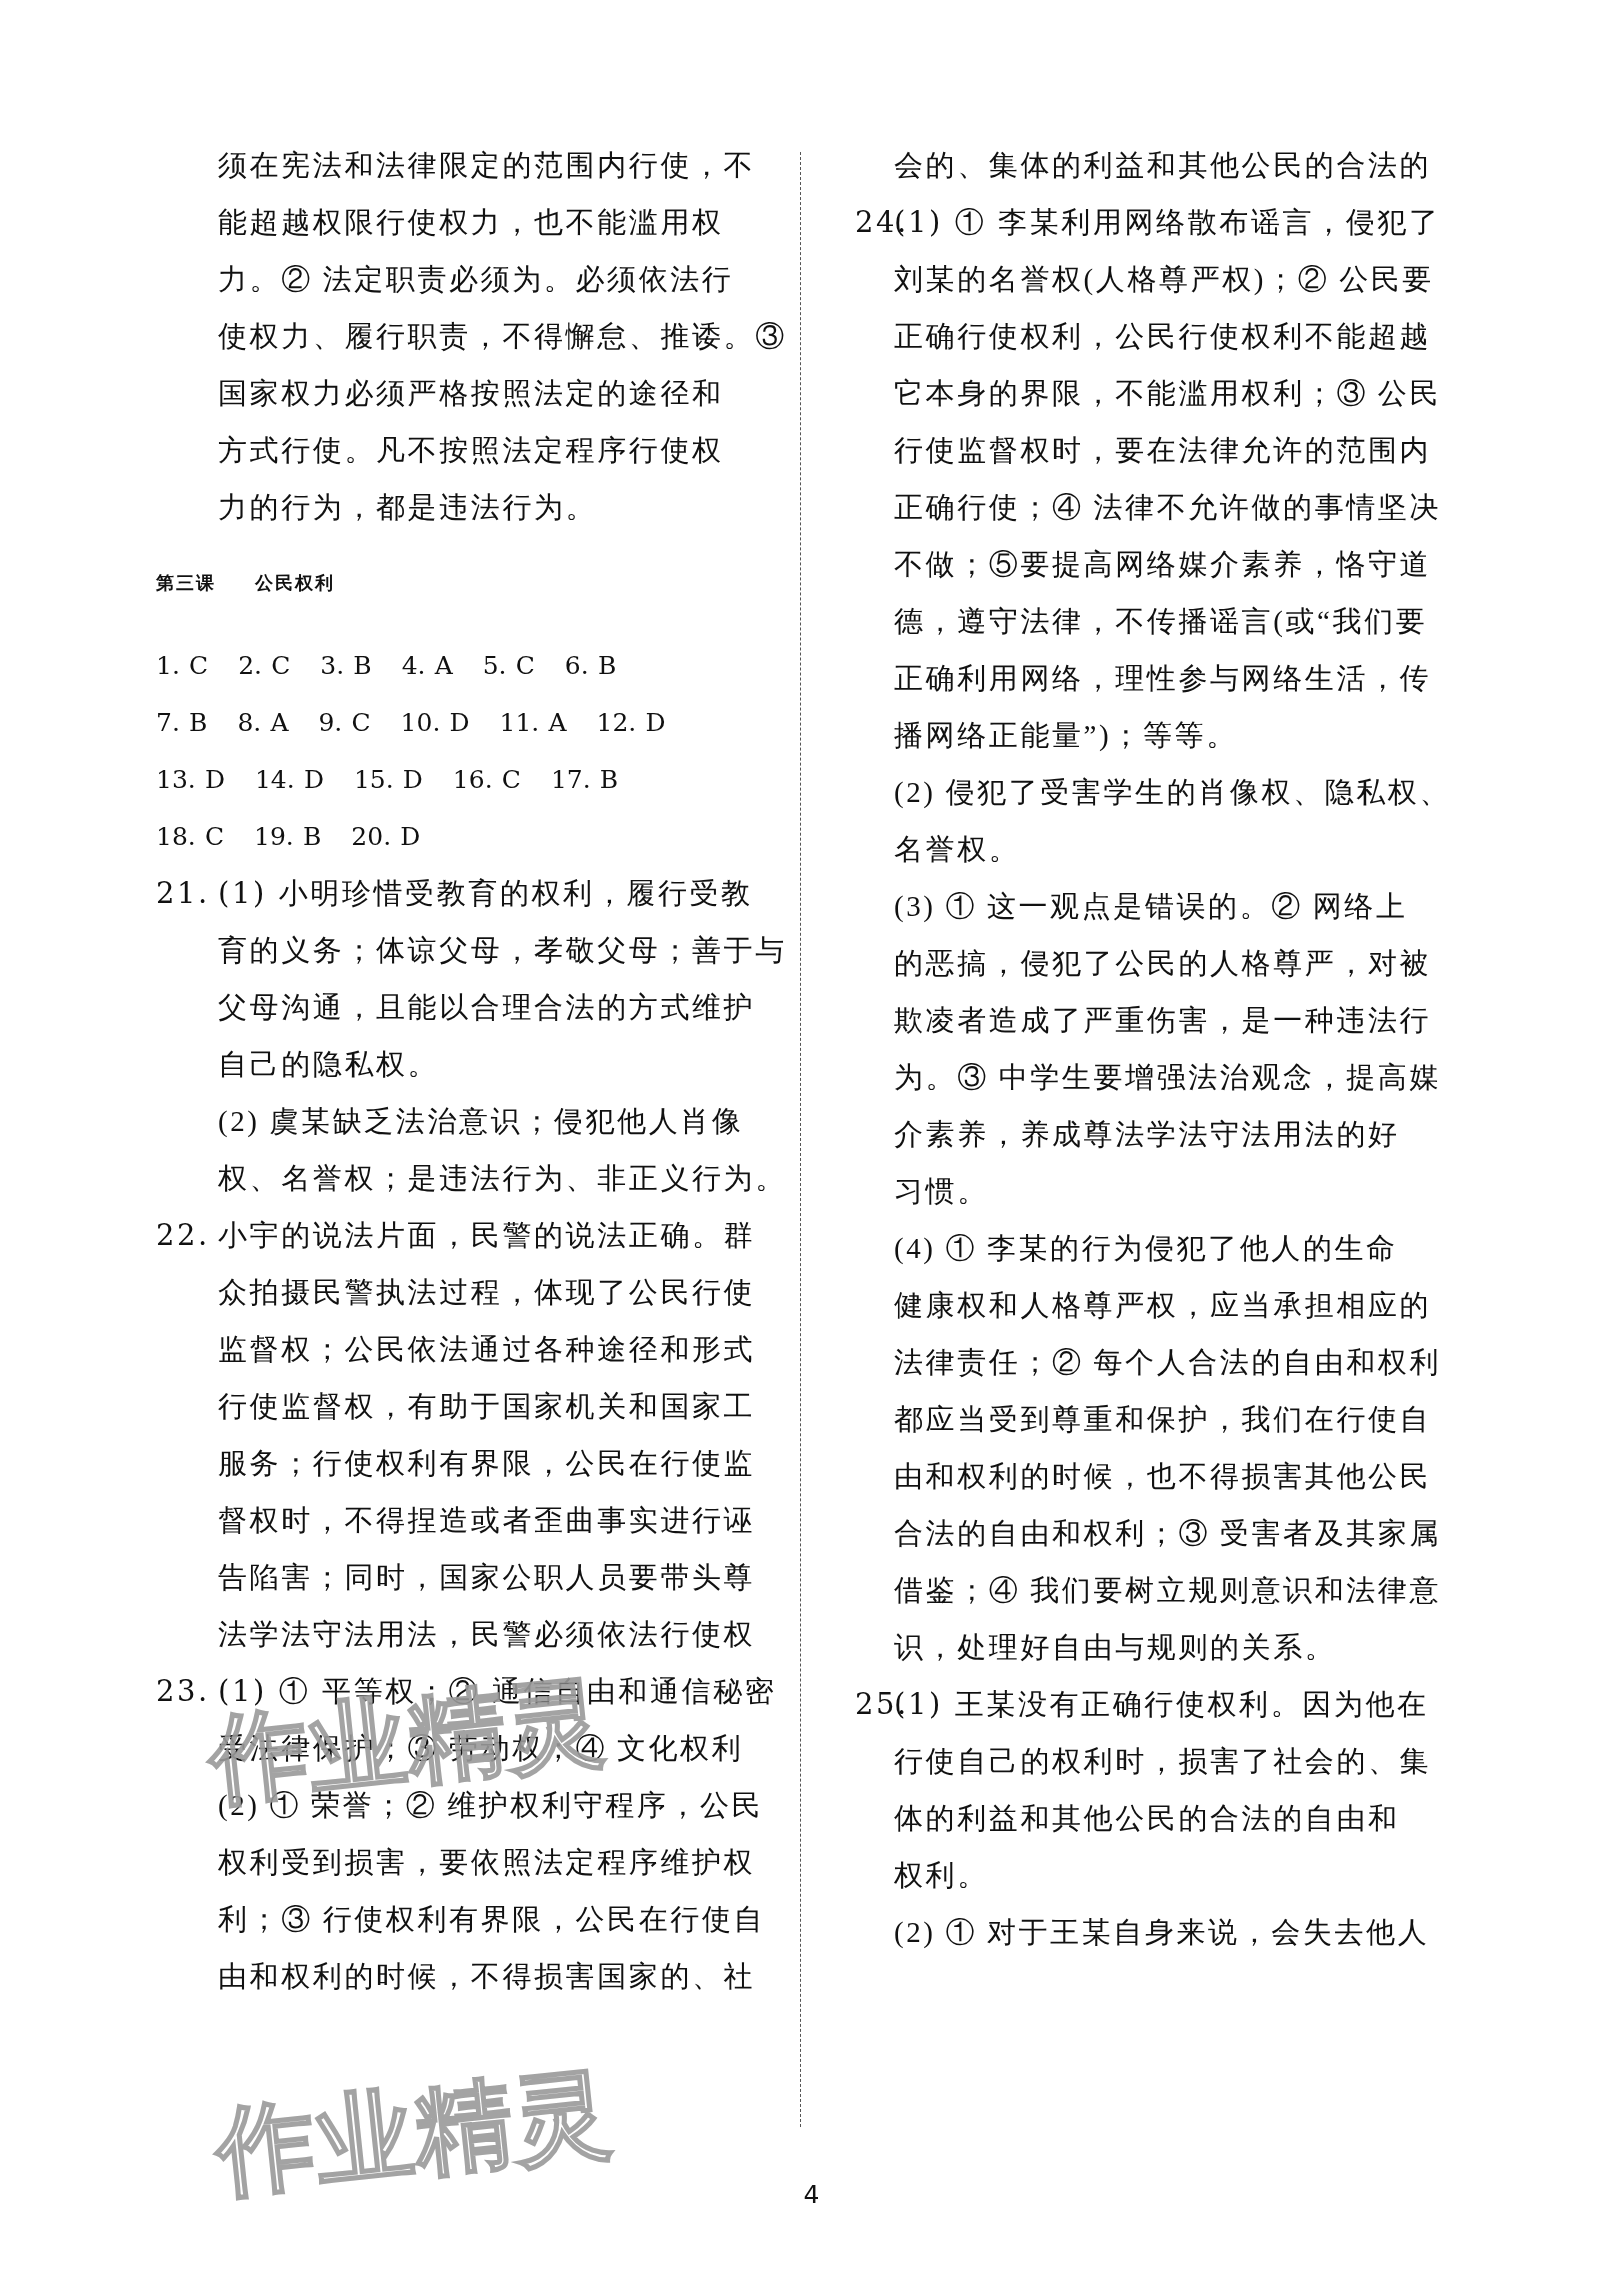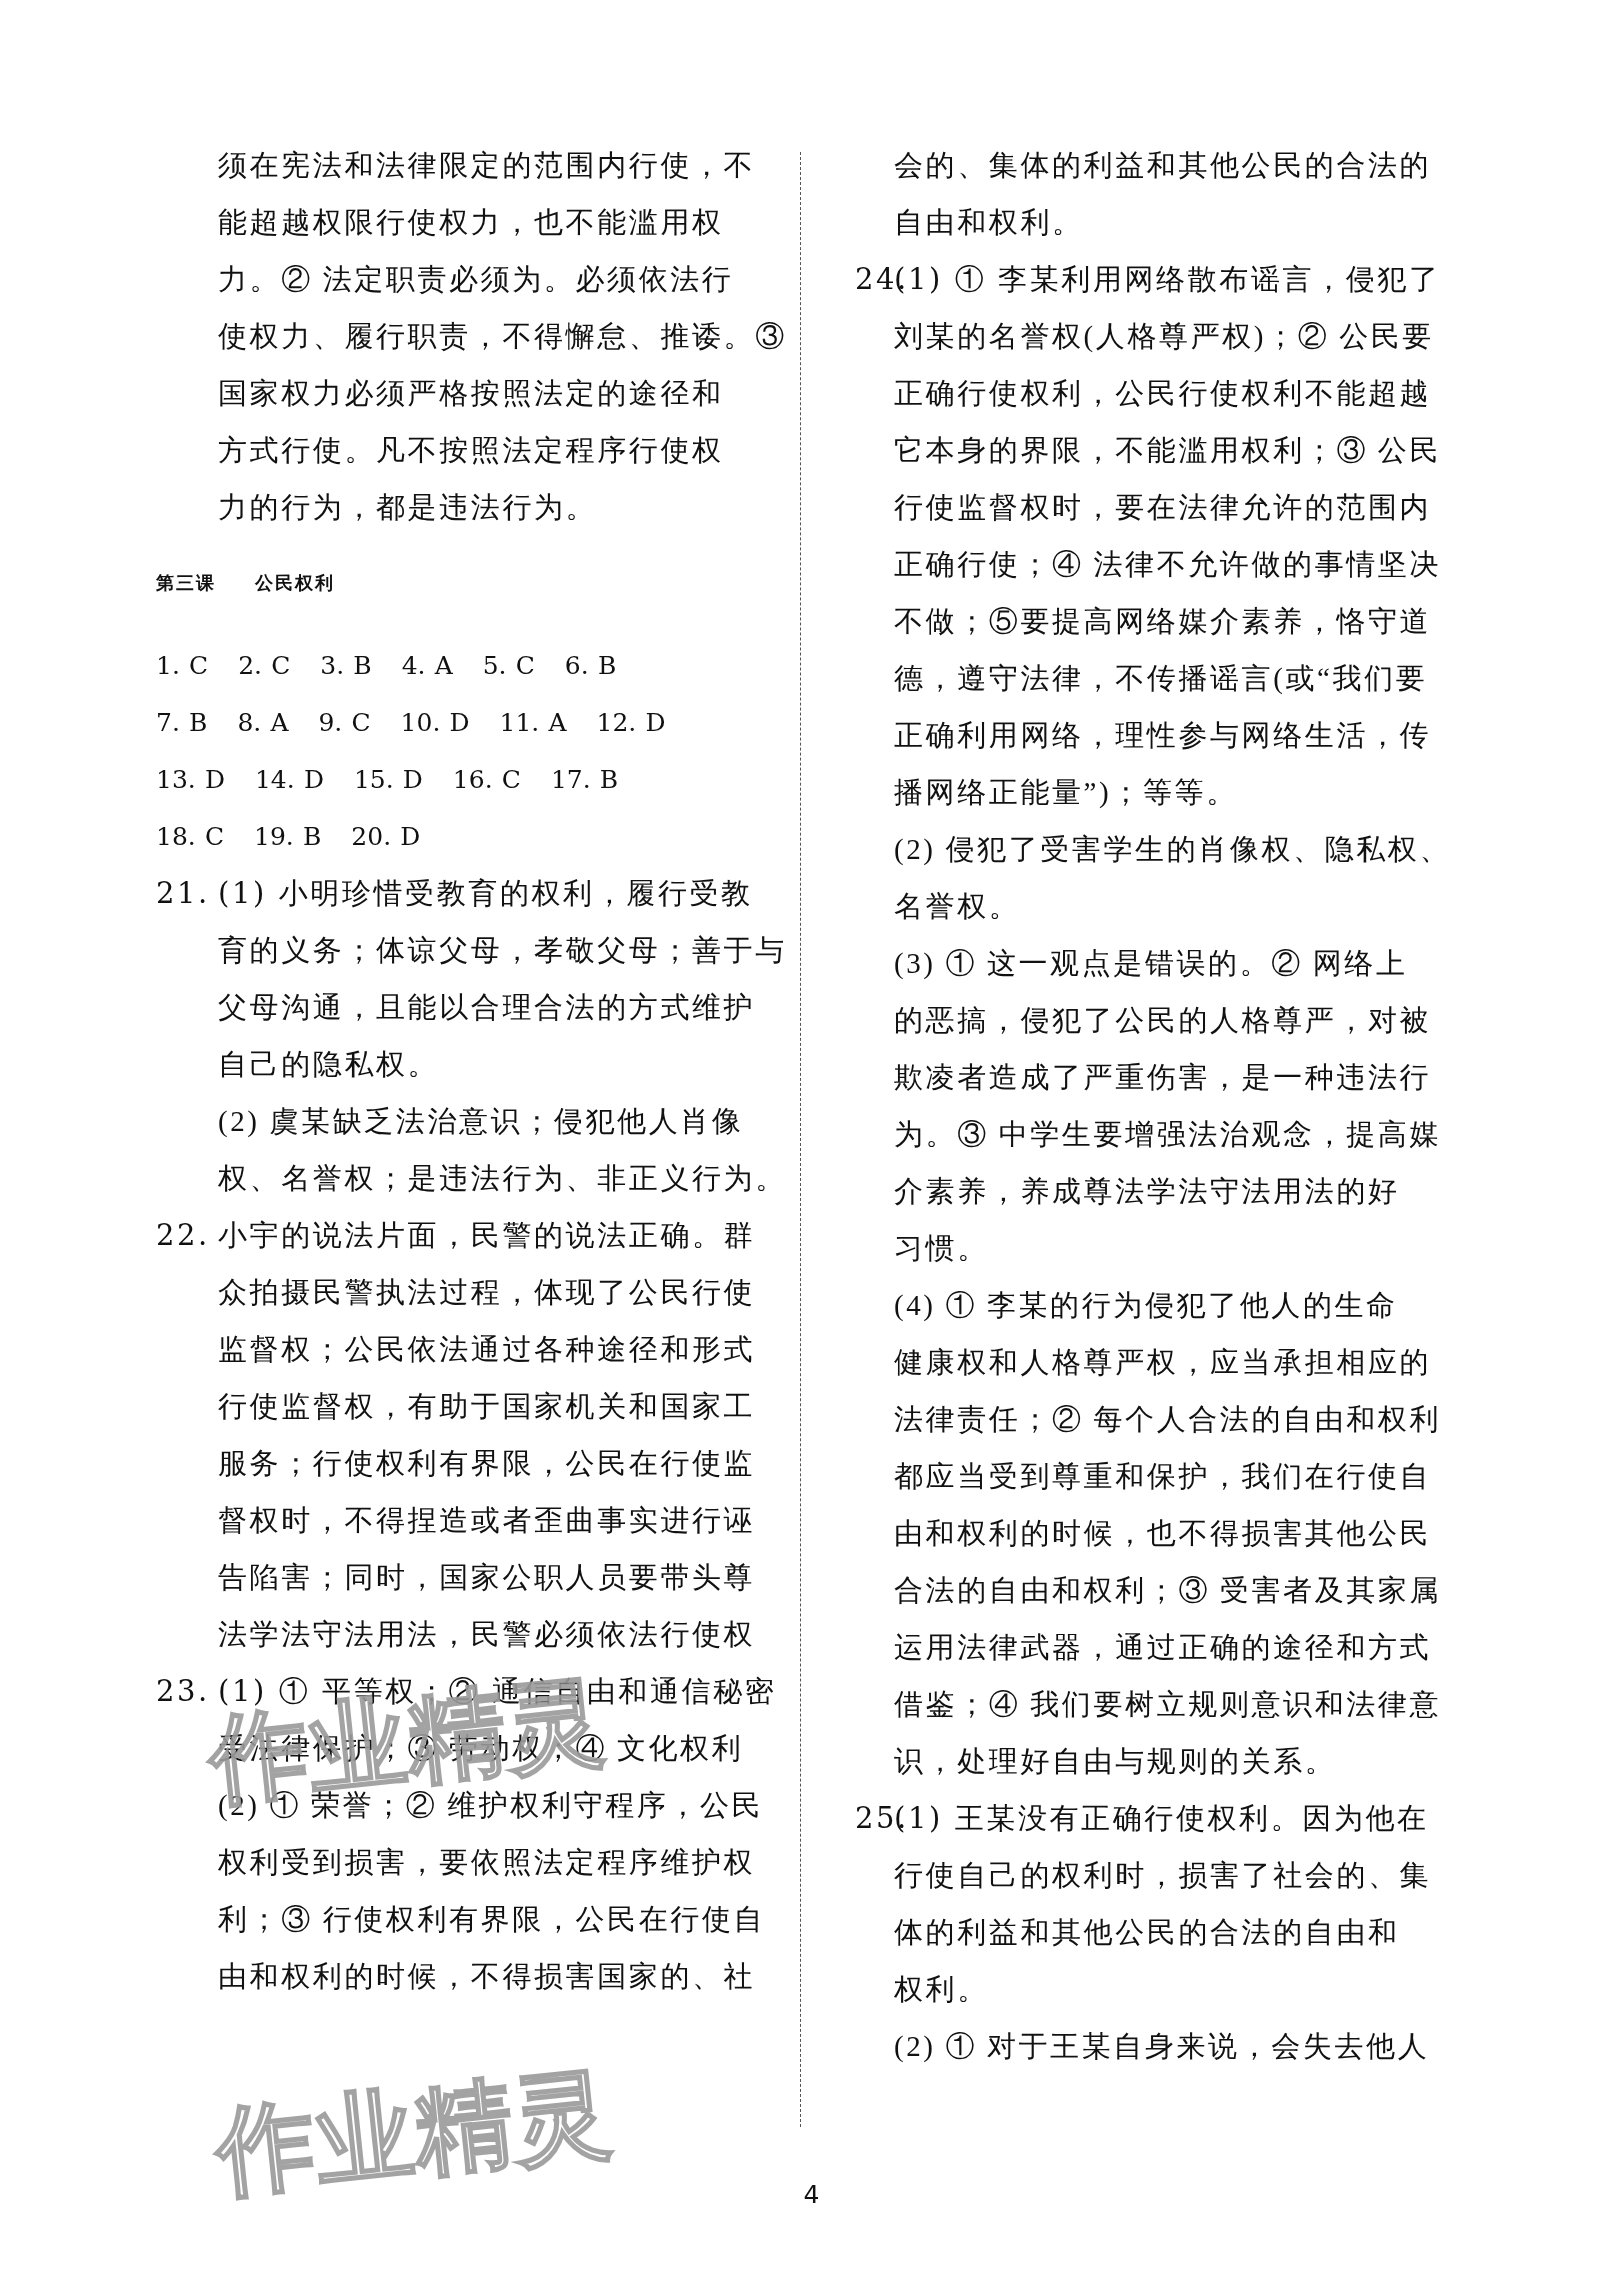--- a/index.html
+++ b/index.html
@@ -132,21 +132,20 @@
     <div class="line indent">(2) ① 荣誉；② 维护权利守程序，公民</div>
     <div class="line indent">权利受到损害，要依照法定程序维护权</div>
     <div class="line indent">利；③ 行使权利有界限，公民在行使自</div>
     <div class="line indent">由和权利的时候，不得损害国家的、社</div>
   </div>
 </div>
 
 <div class="col col-right">
   <div>
     <div class="line indent">会的、集体的利益和其他公民的合法的</div>
-    <div class="line indent">自由和权利。</div>
   </div>
 
   <div>
     <div class="line hang">
         <span class="num">24.</span>
         <span>(1) ① 李某利用网络散布谣言，侵犯了</span>
       </div>
     <div class="line indent">刘某的名誉权(人格尊严权)；② 公民要</div>
     <div class="line indent">正确行使权利，公民行使权利不能超越</div>
     <div class="line indent">它本身的界限，不能滥用权利；③ 公民</div>
@@ -163,21 +162,20 @@
     <div class="line indent">欺凌者造成了严重伤害，是一种违法行</div>
     <div class="line indent">为。③ 中学生要增强法治观念，提高媒</div>
     <div class="line indent">介素养，养成尊法学法守法用法的好</div>
     <div class="line indent">习惯。</div>
     <div class="line indent">(4) ① 李某的行为侵犯了他人的生命</div>
     <div class="line indent">健康权和人格尊严权，应当承担相应的</div>
     <div class="line indent">法律责任；② 每个人合法的自由和权利</div>
     <div class="line indent">都应当受到尊重和保护，我们在行使自</div>
     <div class="line indent">由和权利的时候，也不得损害其他公民</div>
     <div class="line indent">合法的自由和权利；③ 受害者及其家属</div>
-    <div class="line indent">运用法律武器，通过正确的途径和方式</div>
     <div class="line indent">借鉴；④ 我们要树立规则意识和法律意</div>
     <div class="line indent">识，处理好自由与规则的关系。</div>
   </div>
 
   <div>
     <div class="line hang">
         <span class="num">25.</span>
         <span>(1) 王某没有正确行使权利。因为他在</span>
       </div>
     <div class="line indent">行使自己的权利时，损害了社会的、集</div>

